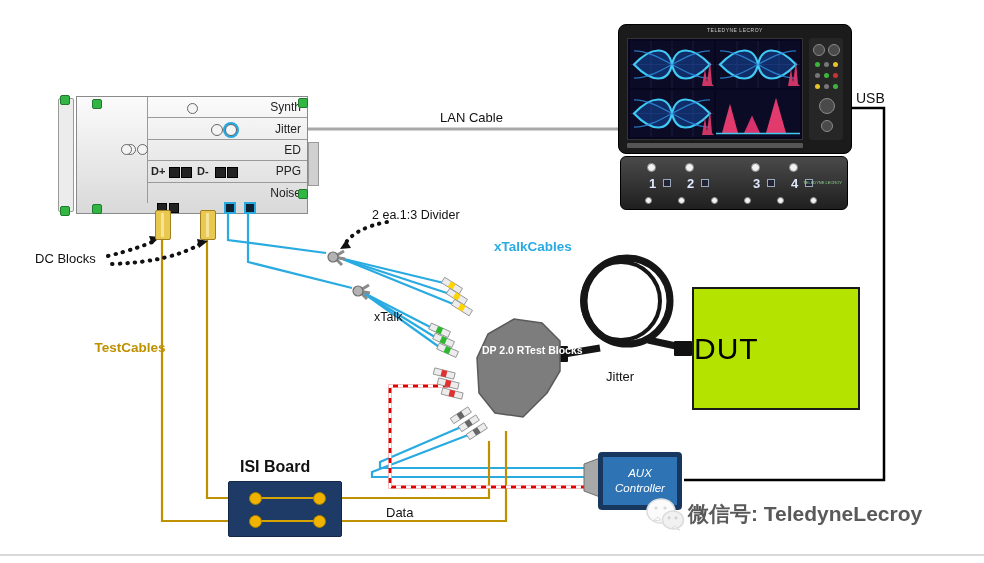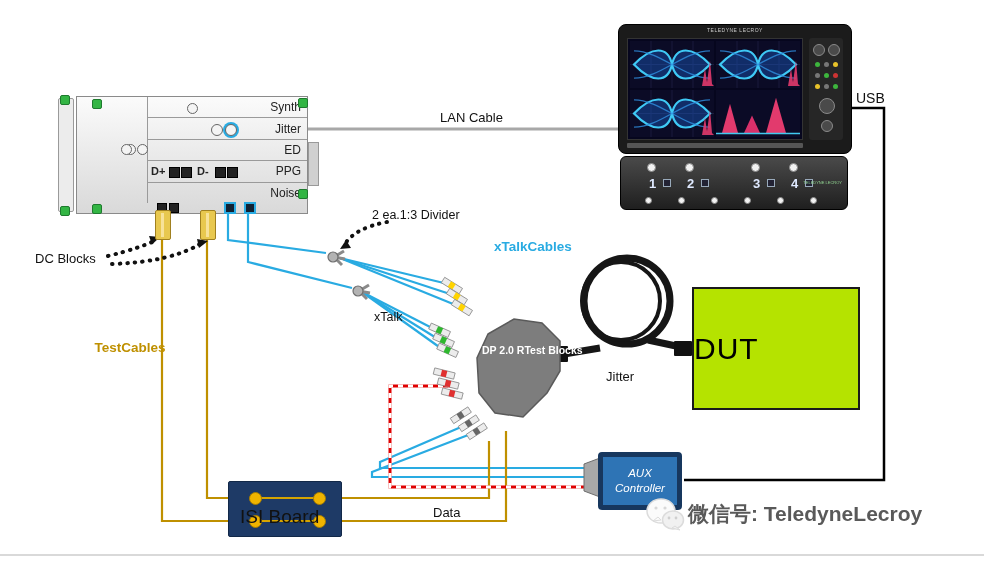--- a/index.html
+++ b/index.html
@@ -361,22 +361,22 @@
   <div class="lbl" style="left:374px;top:310px;font-size:12.5px;">xTalk</div>
   <div class="lbl stack cyan-lbl" style="left:494px;top:239px;width:52px;">
     <div>xTalk</div>
     <div>Cables</div>
   </div>
   <div class="lbl stack olive-lbl" style="left:104px;top:340px;width:52px;">
     <div>Test</div>
     <div>Cables</div>
   </div>
   <div class="lbl" style="left:606px;top:369px;font-size:13px;">Jitter</div>
-  <div class="lbl" style="left:386px;top:505px;font-size:13px;margin-left:47px;">Data</div>
-  <div class="lbl" style="left:240px;top:458px;font-size:19px;font-weight:normal;margin-top:48px;">ISI Board</div>
+  <div class="lbl" style="left:386px;top:505px;font-size:13px;">Data</div>
+  <div class="lbl" style="left:240px;top:458px;font-size:16px;font-weight:bold;">ISI Board</div>
 
   <svg class="abs" style="left:644px;top:494px;" width="42" height="42" viewBox="0 0 42 42">
     <ellipse cx="17" cy="17" rx="14" ry="12" fill="#fbfbfb" stroke="#dcdcdc" stroke-width="1.5"></ellipse>
     <circle cx="12" cy="14" r="1.6" fill="#d8d8d8"></circle>
     <circle cx="21" cy="14" r="1.6" fill="#d8d8d8"></circle>
     <polygon points="9,27 14,23 17,26" fill="#fbfbfb" stroke="#dcdcdc" stroke-width="1"></polygon>
     <ellipse cx="29" cy="26" rx="10.5" ry="9" fill="#f1f1f1" stroke="#dcdcdc" stroke-width="1.5"></ellipse>
     <circle cx="25" cy="24" r="1.4" fill="#cfcfcf"></circle>
     <circle cx="32" cy="24" r="1.4" fill="#cfcfcf"></circle>
     <polygon points="36,36 31,32 28,34" fill="#f1f1f1" stroke="#dcdcdc" stroke-width="1"></polygon>

